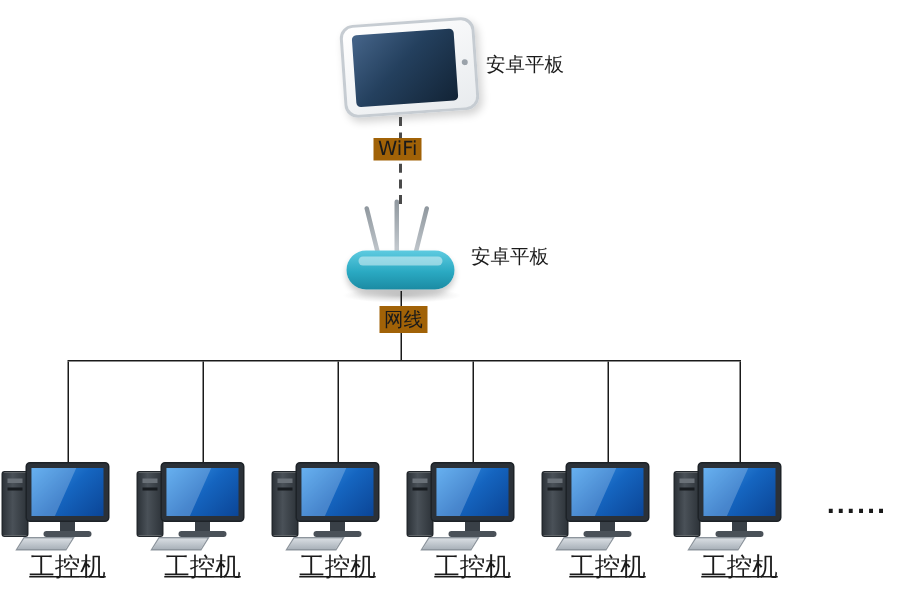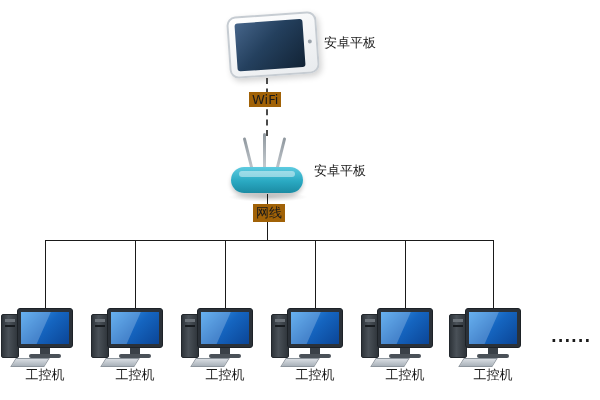--- a/index.html
+++ b/index.html
@@ -114,21 +114,21 @@
     background:#4a5158;border-radius:2px;
   }
   .ws .keyboard{
     position:absolute;left:12px;top:52px;width:32px;height:7px;
     background:linear-gradient(#d8dde2,#aab2ba);
     border:1px solid #8d959d;
     transform:skewX(-32deg);
   }
   .ws .ws-label{
     position:absolute;left:0;top:60px;width:100%;
-    text-align:center;font-size:13px;color:#1a1a1a;
+    text-align:center;font-size:17px;color:#1a1a1a;text-decoration:underline;
   }
 
   .ellipsis{
     position:absolute;left:551px;top:328px;
     font-size:15px;font-weight:bold;color:#1a1a1a;letter-spacing:1px;
   }
 </style>
 </head>
 <body>
 

